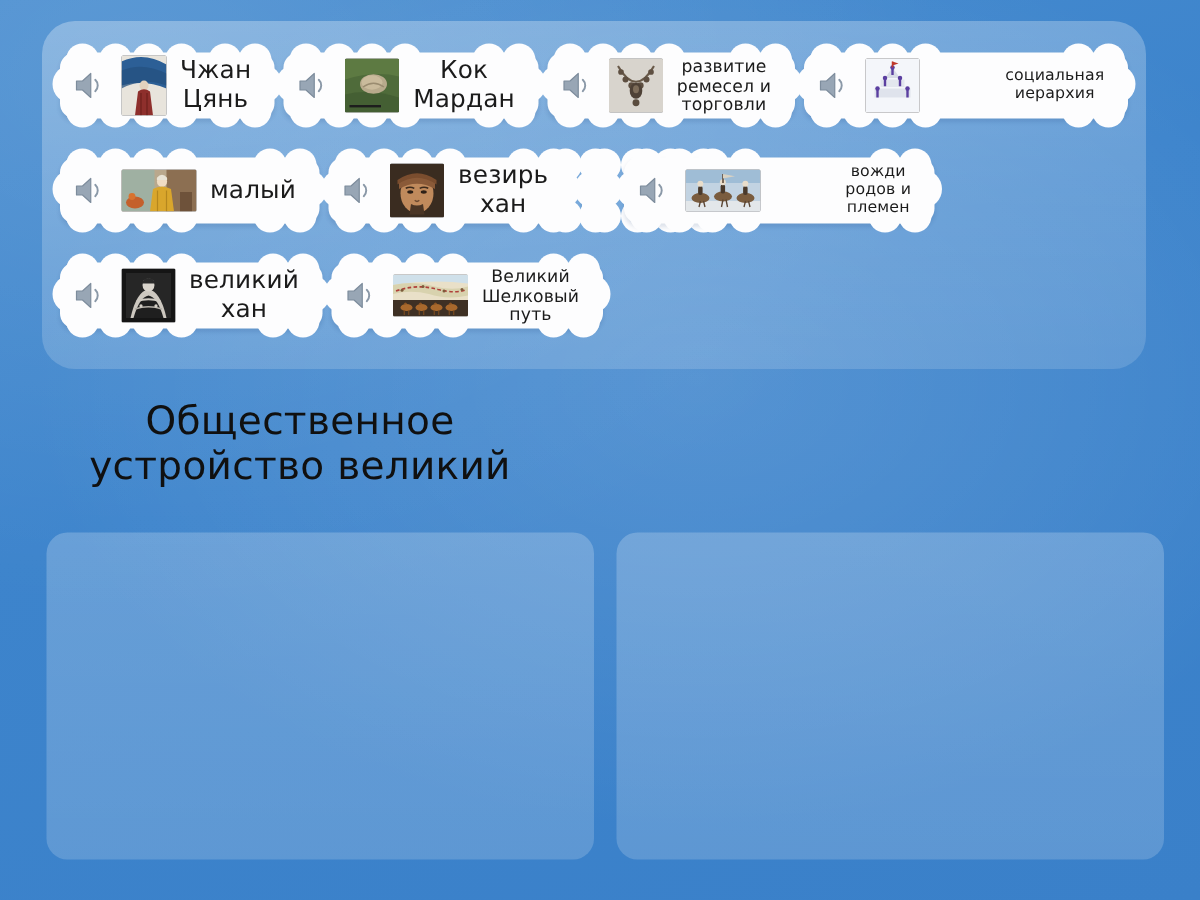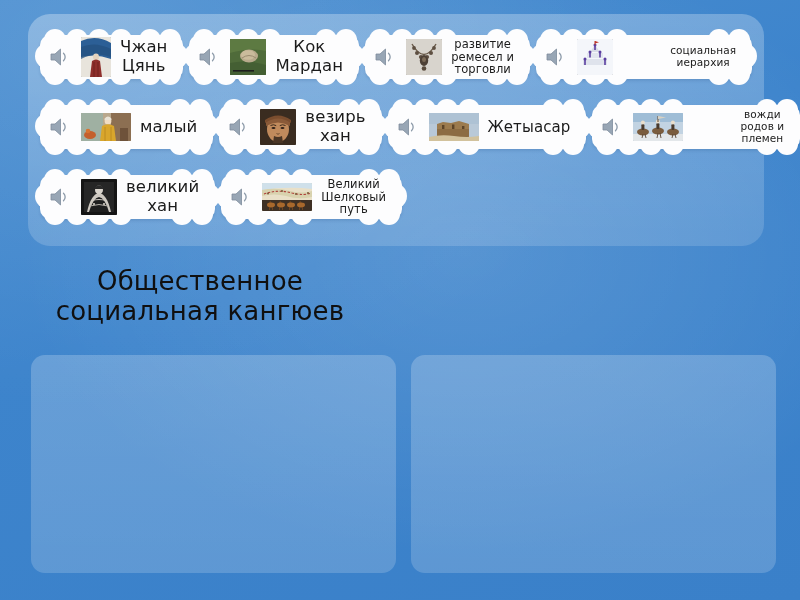--- a/index.html
+++ b/index.html
@@ -423,40 +423,20 @@
             <i class="t" style="right:2px"></i>
             <i class="b" style="left:4px"></i>
             <i class="b" style="left:26px"></i>
             <i class="b" style="left:48px"></i>
             <i class="b" style="left:70px"></i>
             <i class="b" style="right:22px"></i>
             <i class="b" style="right:2px"></i>
             <i class="l"></i>
             <i class="r"></i>
           </span>
-          <span class="card-inner">
-            <svg class="speaker" viewBox="0 0 26 24">
-              <path d="M3 9 H7 L12.5 4 V20 L7 15 H3 Z" fill="#98a6b5" stroke="#7d8c9c" stroke-width="0.8" stroke-linejoin="round"></path>
-              <path d="M15.5 8.2 A5.2 5.2 0 0 1 15.5 15.8" fill="none" stroke="#8b99a8" stroke-width="1.3" stroke-linecap="round"></path>
-            </svg>
-            <span class="thumb wide">
-              <svg viewBox="0 0 50 28" preserveAspectRatio="none">
-                <rect width="50" height="28" fill="#b9c9d8"></rect>
-                <rect x="0" y="0" width="50" height="11" fill="#aec2d4"></rect>
-                <path d="M0 24 H50 V28 H0 Z" fill="#c8b894"></path>
-                <path d="M8 24 L8 11 L14 9 L22 10 L30 8 L40 11 L40 24 Z" fill="#9c7b4e"></path>
-                <path d="M8 24 L8 16 L40 16 L40 24 Z" fill="#8c6c43"></path>
-                <rect x="13" y="12" width="2.4" height="4" fill="#5d4529"></rect>
-                <rect x="23" y="11.5" width="2.4" height="4.5" fill="#5d4529"></rect>
-                <rect x="33" y="13" width="2.4" height="3" fill="#5d4529"></rect>
-                <path d="M0 24 Q12 21 25 23 Q38 25 50 23 L50 28 H0 Z" fill="#d2c29d"></path>
-              </svg>
-            </span>
-            <span class="card-label fs-md">Жетыасар</span>
-          </span>
         </div>
         <div class="card">
           <span class="cloud-bg"></span>
           <span class="cloud-bumps">
             <i class="t" style="left:4px"></i>
             <i class="t" style="left:26px"></i>
             <i class="t" style="left:48px"></i>
             <i class="t" style="left:70px"></i>
             <i class="t" style="right:22px"></i>
             <i class="t" style="right:2px"></i>
@@ -607,18 +587,18 @@
 путь</span>
           </span>
         </div>
       </div>
     </div>
 </div>
 
 <div class="cats">
   <div class="cat-col">
     <div class="cat-title">Общественное
-социальная кангюев</div>
+устройство великий</div>
   </div>
 </div>
 
 <div class="dropzone" id="dz-left"></div>
 <div class="dropzone" id="dz-right"></div>
 
 </body></html>

